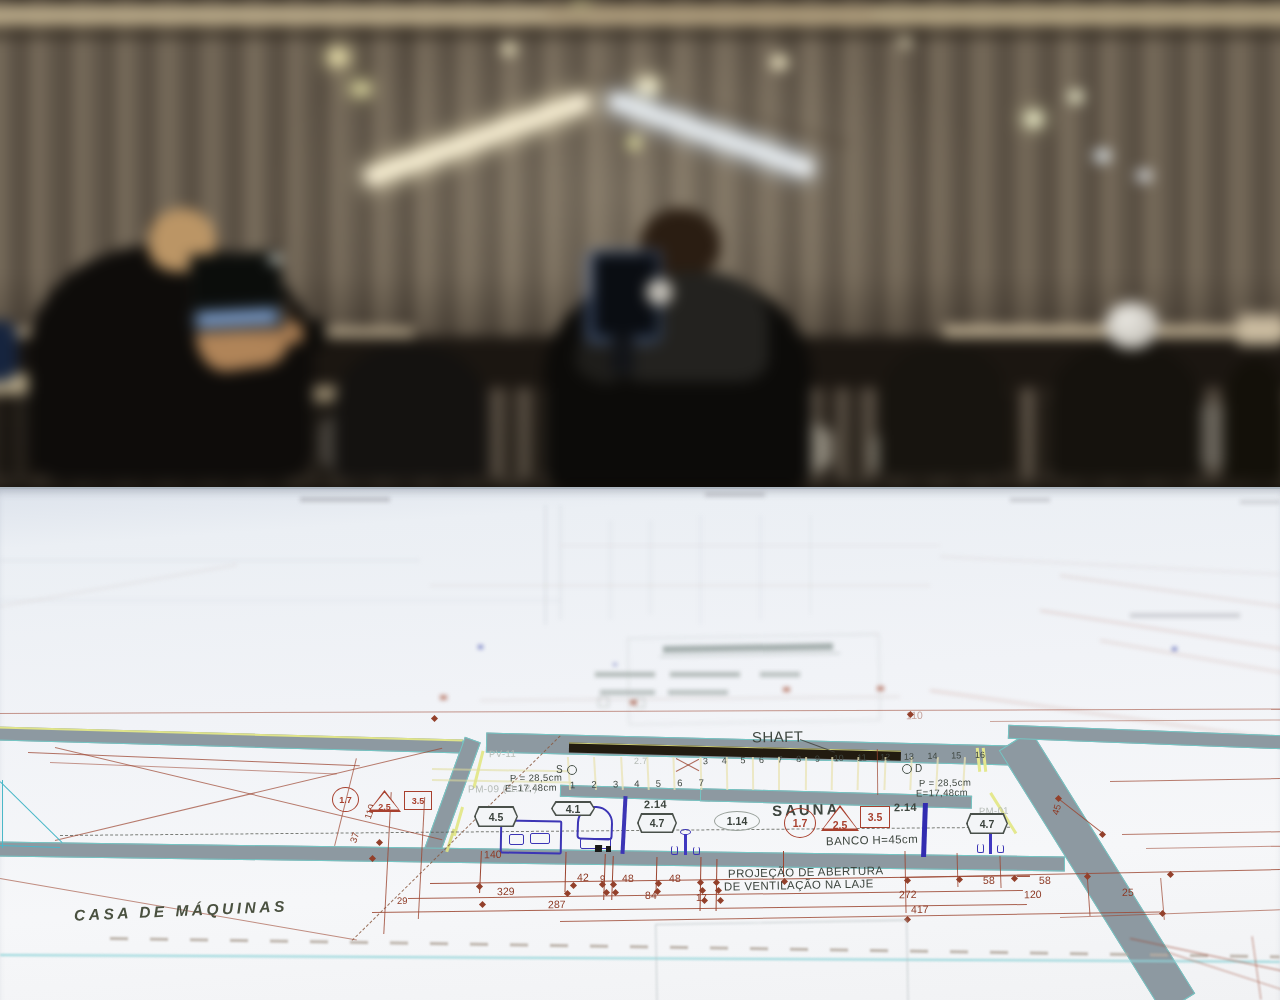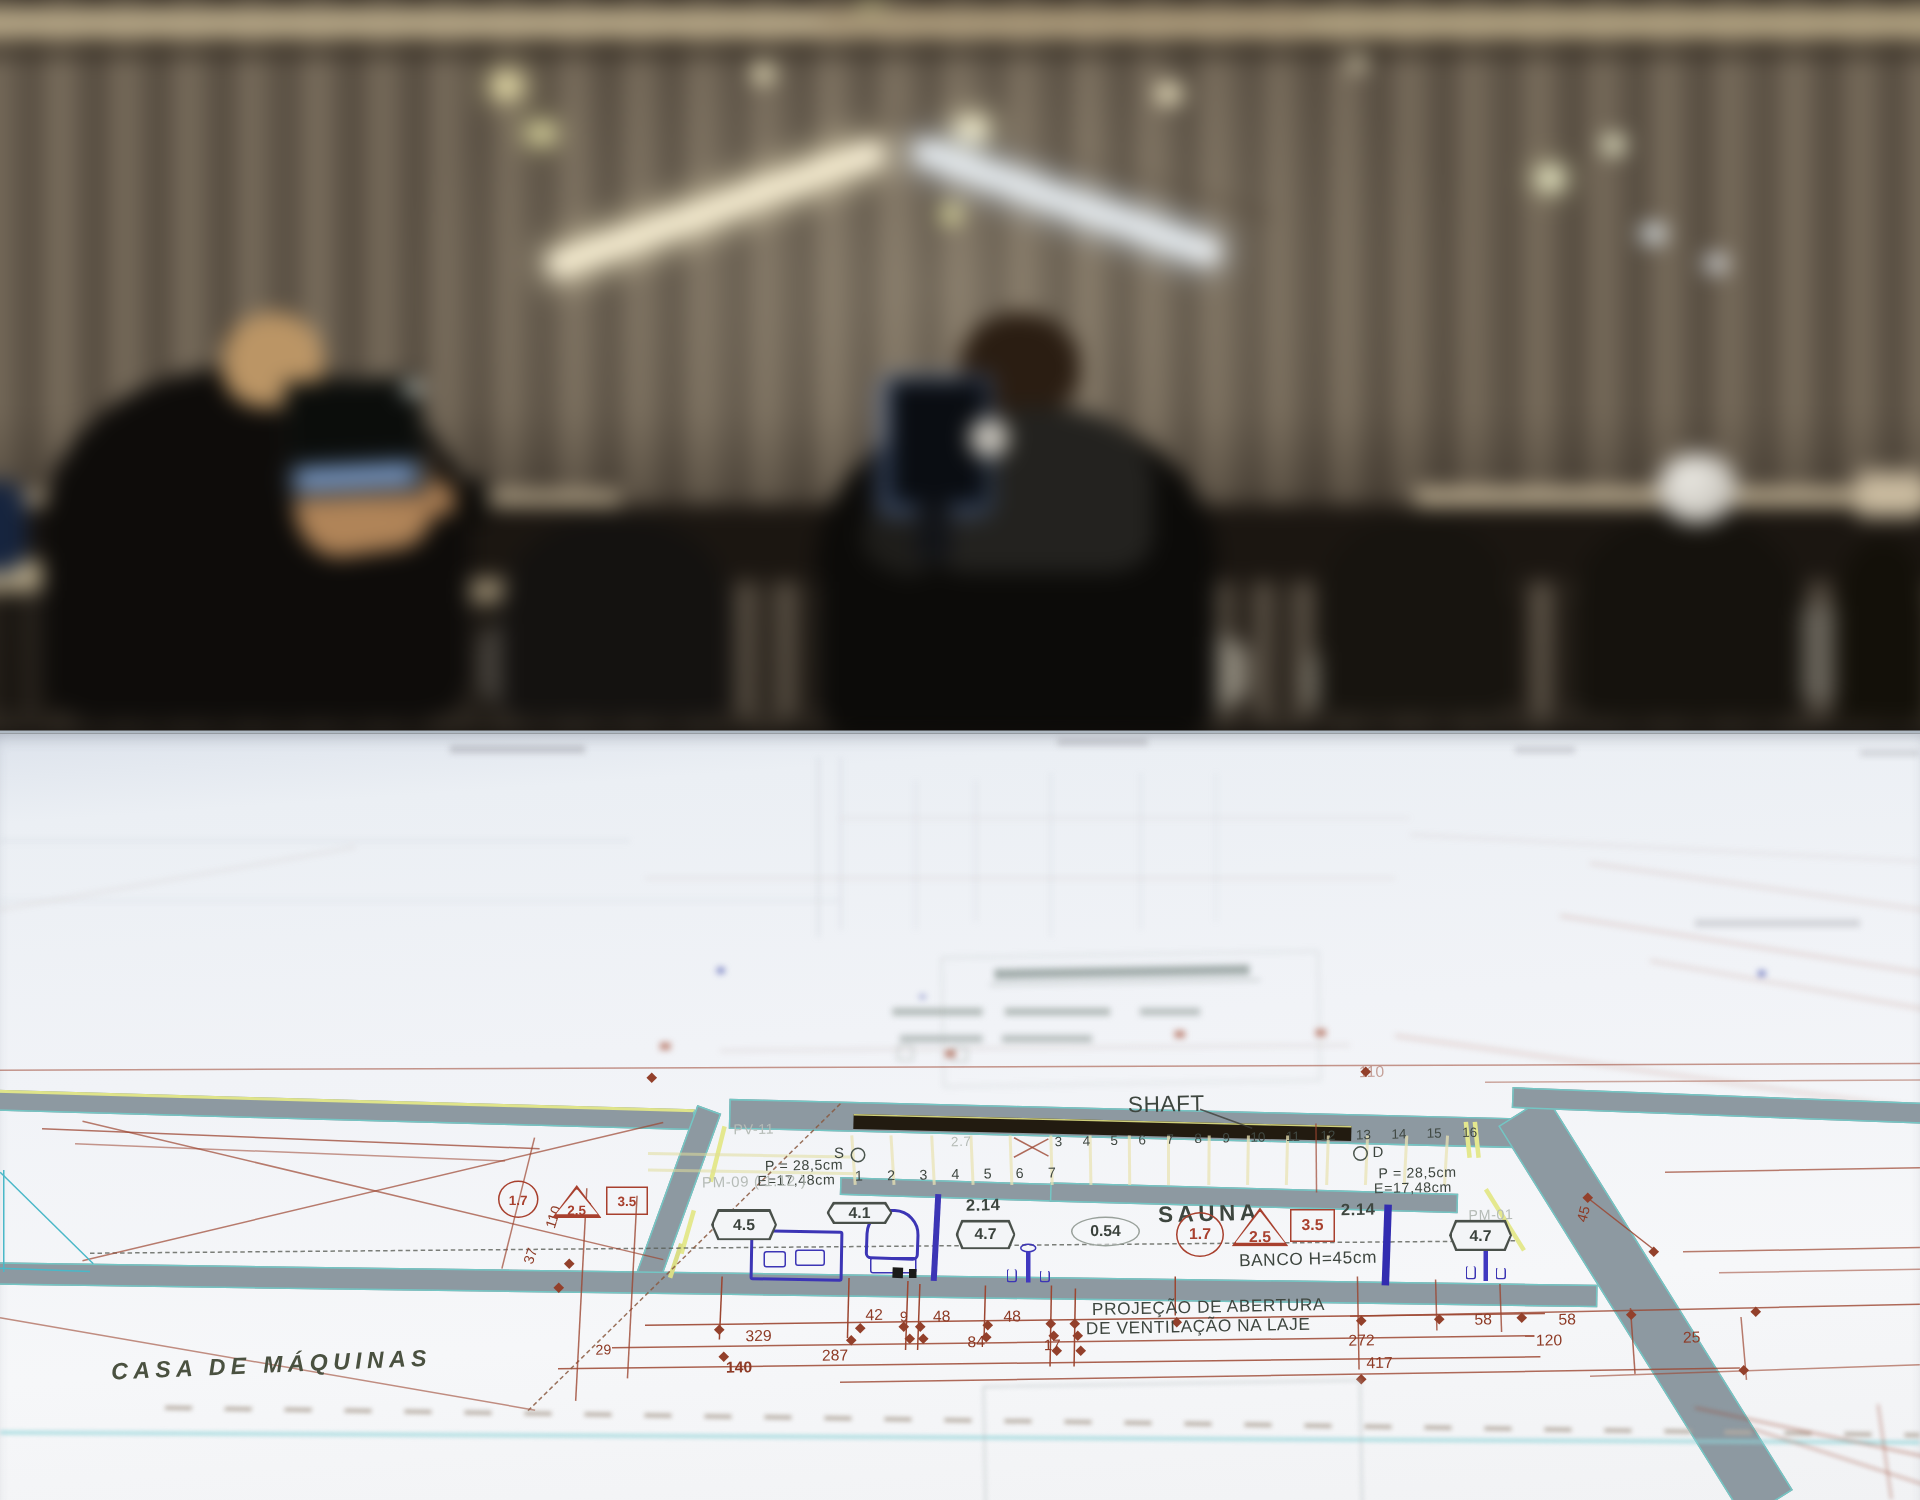--- a/index.html
+++ b/index.html
@@ -352,21 +352,21 @@
           <span class="it " style="left: 556px; top: 764px; font-size: 10px;"><i>S</i></span>
           <span class="it " style="left: 915px; top: 763px; font-size: 10px;"><i>D</i></span>
           <span class="it faint" style="left: 489px; top: 748px; font-size: 9.5px; transform: rotate(-1deg);"><i>PV-11</i></span>
           <span class="it faint" style="left: 468px; top: 783px; font-size: 10px; transform: rotate(-1deg);"><i>PM-09  ( 1.12 )</i></span>
           <span class="it faint" style="left: 979px; top: 805px; font-size: 9.5px; transform: rotate(-1deg);"><i>PM-01</i></span>
           <span class="it faint" style="left: 634px; top: 756px; font-size: 9px; transform: rotate(-1deg);"><i>2.7</i></span>
           <span class="it num" style="left: 644px; top: 798px; font-size: 11px; transform: rotate(-1deg);"><i>2.14</i></span>
           <span class="it num" style="left: 894px; top: 801px; font-size: 11px; transform: rotate(-1deg);"><i>2.14</i></span>
         </div>
       <div id="dims" class="lst">
-          <span class="it " style="left: 484px; top: 906px; font-weight: bold;"><i>140</i></span>
+          <span class="it " style="left: 484px; top: 848px;"><i>140</i></span>
           <span class="it " style="left: 577px; top: 871px;"><i>42</i></span>
           <span class="it " style="left: 600px; top: 873px; font-size: 9.5px;"><i>9</i></span>
           <span class="it " style="left: 622px; top: 872px;"><i>48</i></span>
           <span class="it " style="left: 669px; top: 872px;"><i>48</i></span>
           <span class="it " style="left: 645px; top: 889px;"><i>84</i></span>
           <span class="it " style="left: 497px; top: 885px;"><i>329</i></span>
           <span class="it " style="left: 548px; top: 898px;"><i>287</i></span>
           <span class="it " style="left: 696px; top: 892px; font-size: 10px;"><i>17</i></span>
           <span class="it " style="left: 397px; top: 895px; font-size: 9.5px;"><i>29</i></span>
           <span class="it " style="left: 983px; top: 874px;"><i>58</i></span>
@@ -387,21 +387,21 @@
           <span class="it hex" style="left: 551px; top: 801px; width: 44px; height: 15px;">
             <i>4.1</i>
           </span>
           <span class="it hex" style="left: 637px; top: 813px; width: 40px; height: 20px;">
             <i>4.7</i>
           </span>
           <span class="it hex" style="left: 966px; top: 813px; width: 42px; height: 21px;">
             <i>4.7</i>
           </span>
           <span class="it ell" style="left: 714px; top: 811px; width: 46px; height: 20px;">
-            <i>0.54</i>
+            <i>1.14</i>
           </span>
           <span class="it circ" style="left: 784px; top: 808px; width: 32px; height: 30px;">
             <i>1.7</i>
           </span>
           <span class="it tri" style="left: 821px; top: 805px; width: 38px; height: 26px;">
             <i>2.5</i>
           </span>
           <span class="it sq" style="left: 860px; top: 806px; width: 30px; height: 22px;">
             <i>3.5</i>
           </span>

